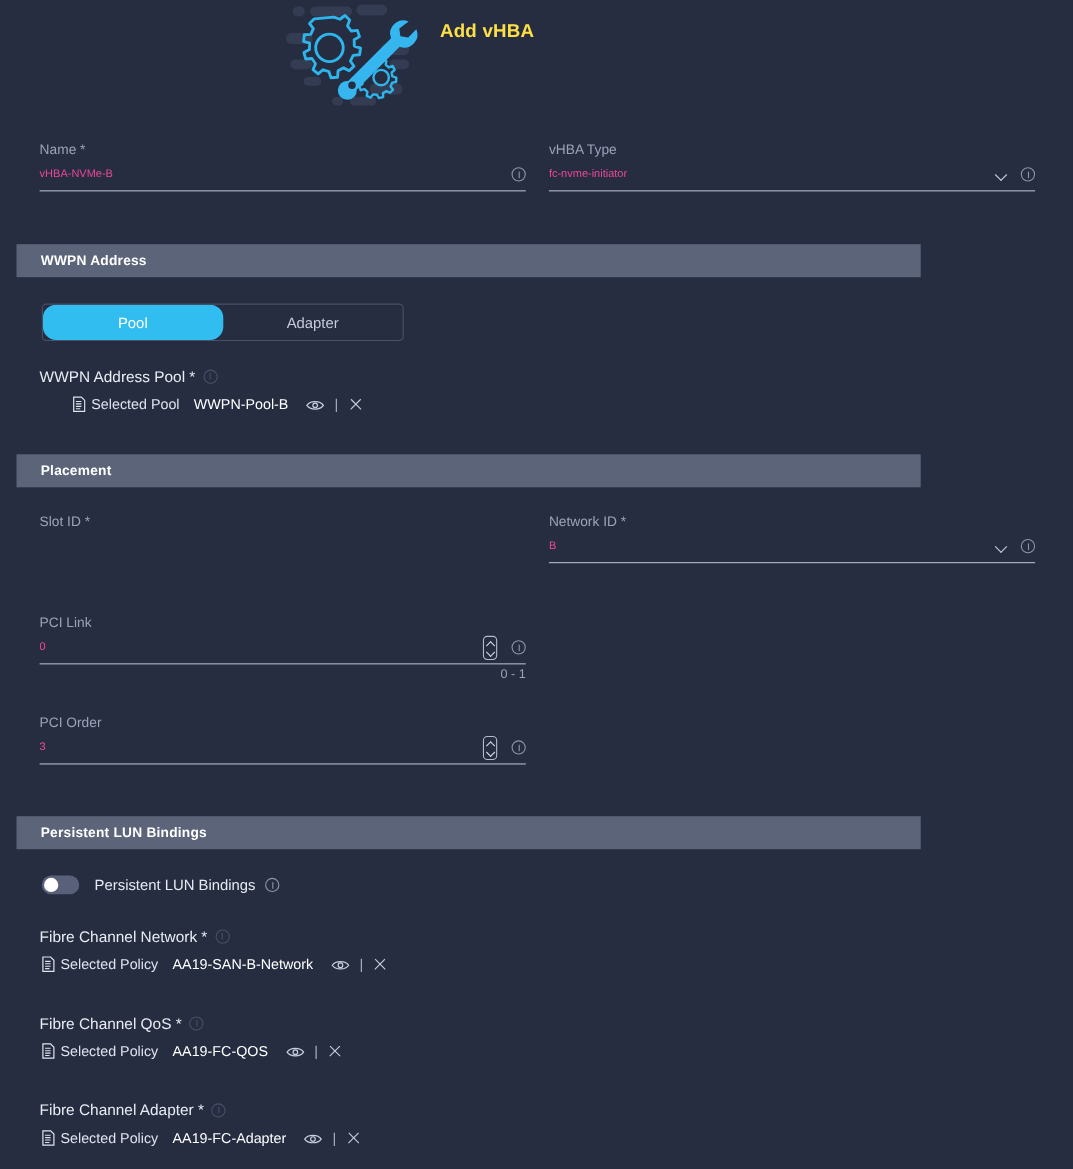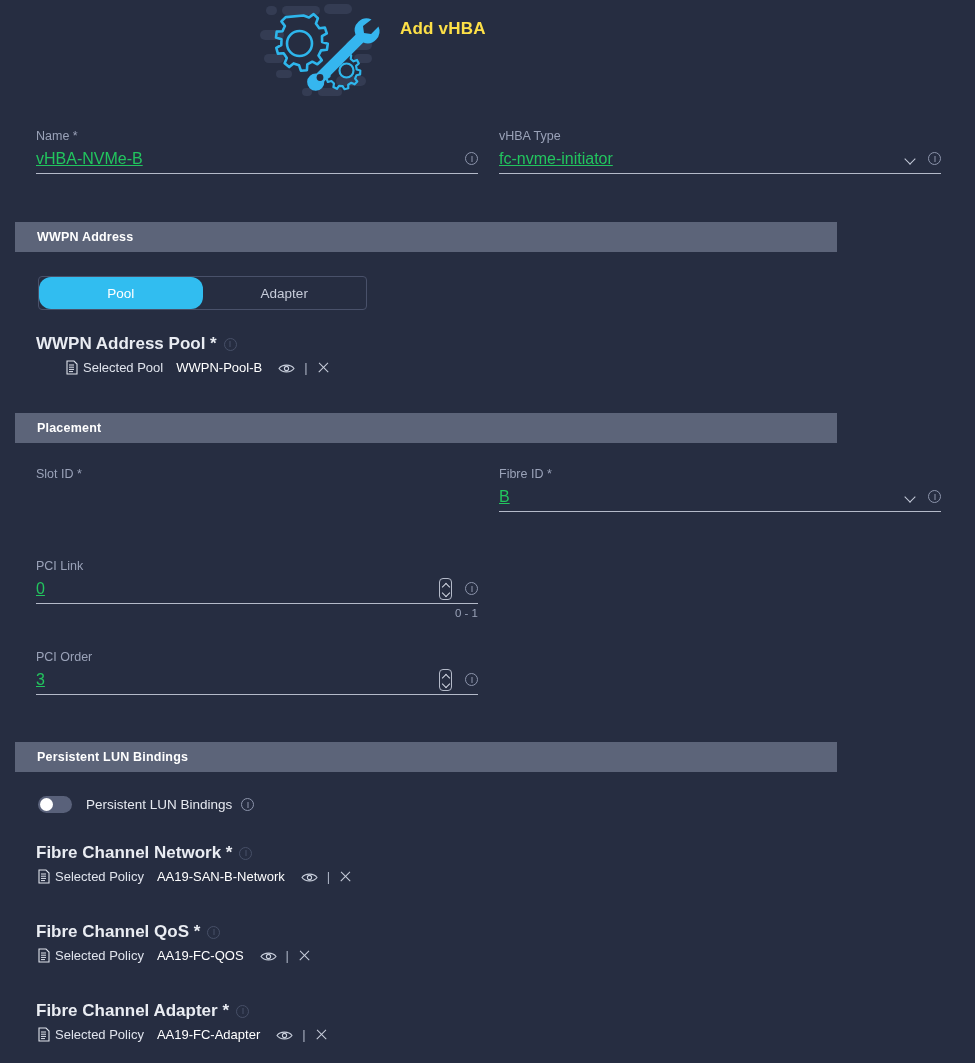--- a/index.html
+++ b/index.html
@@ -25,21 +25,21 @@
   .field-label {
     font-size: 12.5px; color: #9aa2b8; line-height: 16px;
     white-space: nowrap;
   }
   .field-value-row {
     position: relative; height: 30px;
     border-bottom: 1px solid #b4bac9;
     display: flex; align-items: center;
   }
   .field-value {
-    font-size: 16px; color: #22c55e; line-height: 20px; text-decoration: underline;
+    font-size: 10px; color: #ec4899; line-height: 20px;
   }
   .field-hint {
     font-size: 11.5px; color: #9aa2b8; text-align: right;
     margin-top: 3px;
   }
 
   
   .info-ico {
     width: 13px; height: 13px; flex: 0 0 13px;
     border: 1px solid #8d95ac; border-radius: 50%;
@@ -95,21 +95,21 @@
     display: flex; overflow: hidden;
   }
   .seg-btn {
     flex: 1 1 50%; display: flex; align-items: center; justify-content: center;
     font-size: 13.5px; color: #c7ccda;
   }
   .seg-btn.active { background: #31bdf0; color: #ffffff; border-radius: 12px; }
 
   
   .req-label {
-    position: absolute; font-size: 17px; font-weight: bold; color: #e9ecf2;
+    position: absolute; font-size: 14px; font-weight: normal; color: #e9ecf2;
     display: flex; align-items: center; gap: 7px; white-space: nowrap;
   }
   .sel-row {
     position: absolute; display: flex; align-items: center;
     font-size: 13px; color: #dfe3ec; white-space: nowrap;
   }
   .doc-ico {
     width: 12px; height: 15px; flex: 0 0 12px; margin-right: 5px;
     position: relative;
   }
@@ -228,21 +228,21 @@
 
   <div class="section-band" style="top:413px;">
     <span>Placement</span>
   </div>
 
   <div class="field" style="left:36px; top:466px; width:442px;">
     <div class="field-label">Slot ID *</div>
   </div>
 
   <div class="field" style="left:499px; top:466px; width:442px;">
-    <div class="field-label">Fibre ID *</div>
+    <div class="field-label">Network ID *</div>
     <div class="field-value-row">
       <div class="field-value" style="flex:1;" placeholder="Switch ID">B</div>
       <span class="chev" style="margin-right:12px;"></span>
       <span class="info-ico"></span>
     </div>
   </div>
 
   <div class="field" style="left:36px; top:558px; width:442px;">
     <div class="field-label">PCI Link</div>
     <div class="field-value-row">

